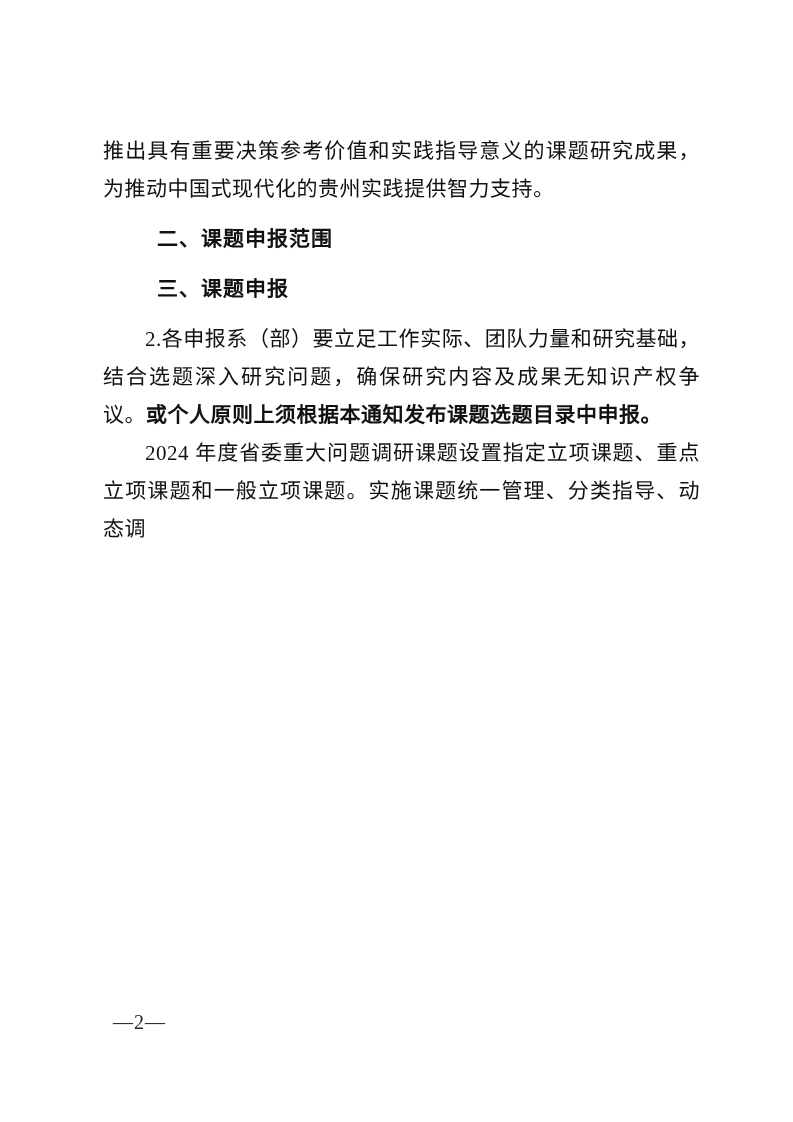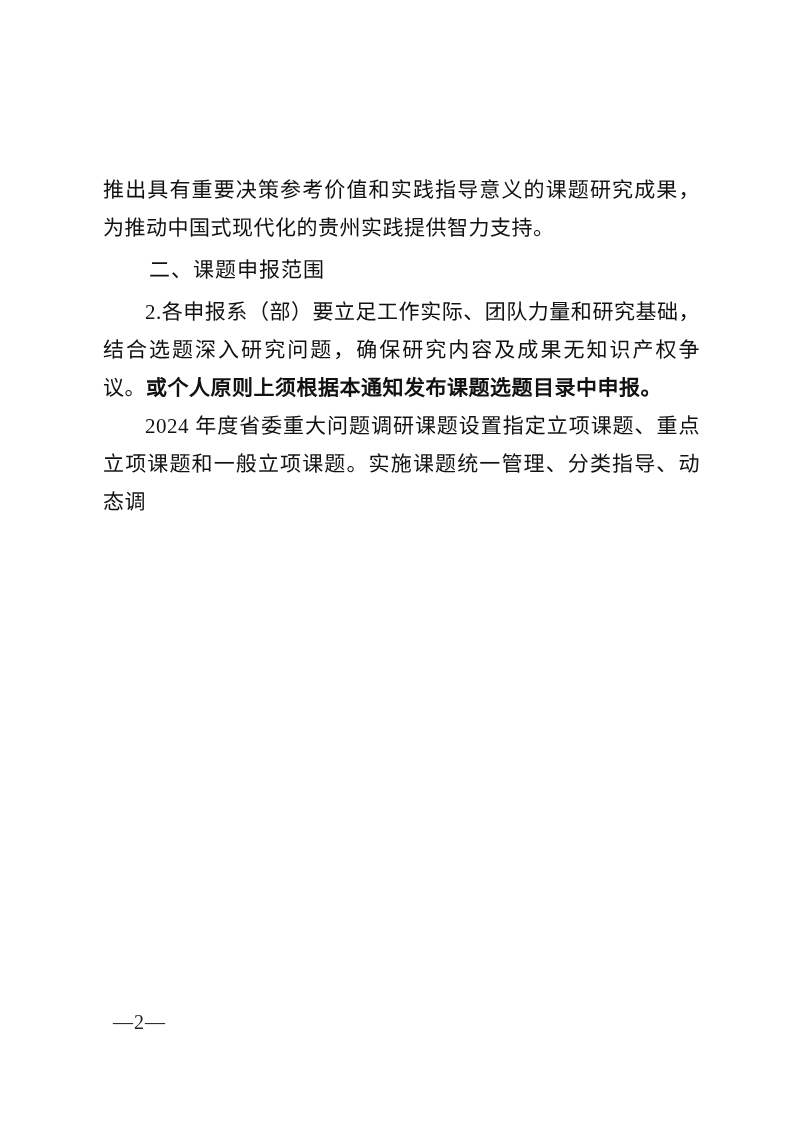--- a/index.html
+++ b/index.html
@@ -31,28 +31,27 @@
     font-size: 21px;
     line-height: 38px;
     text-align: justify;
     text-justify: inter-ideograph;
     text-indent: 2em;
     letter-spacing: 0.5px;
     word-break: break-all;
   }
   .para.no-indent {
     text-indent: 0;
-    margin-top: 39px;
   }
   .heading {
-    margin: 4px;
+    margin: 12px;
     font-size: 21px;
     line-height: 38px;
     text-indent: 2em;
-    font-weight: 400;
+    font-weight: 700;
     font-family: "Liberation Sans", "DejaVu Sans", sans-serif;
     letter-spacing: 1px;
   }
   .run-bold {
     font-weight: 700;
     font-family: "Liberation Sans", "DejaVu Sans", sans-serif;
   }
   .page-number {
     position: absolute;
     left: 113px;
@@ -68,20 +67,21 @@
 <body>
 
 <div class="page">
   <div class="doc-body">
 
     <p class="para no-indent"><span>推出具有重要决策参考价值和实践指导意义的课题研究成果，为推动中国式现代化的贵州实践提供智力支持。</span></p>
 
     <p class="heading"><span>二、课题申报范围</span></p>
 
 
+    <p class="heading"><span>三、课题申报</span></p>
 
 
     <p class="para"><span>2.各申报系（部）要立足工作实际、团队力量和研究基础，结合选题深入研究问题，确保研究内容及成果无知识产权争议。</span><span class="run-bold">或个人原则上须根据本通知发布课题选题目录中申报。</span></p>
 
 
 
 
     <p class="para"><span>2024 年度省委重大问题调研课题设置指定立项课题、重点立项课题和一般立项课题。实施课题统一管理、分类指导、动态调</span></p>
 
   </div>

